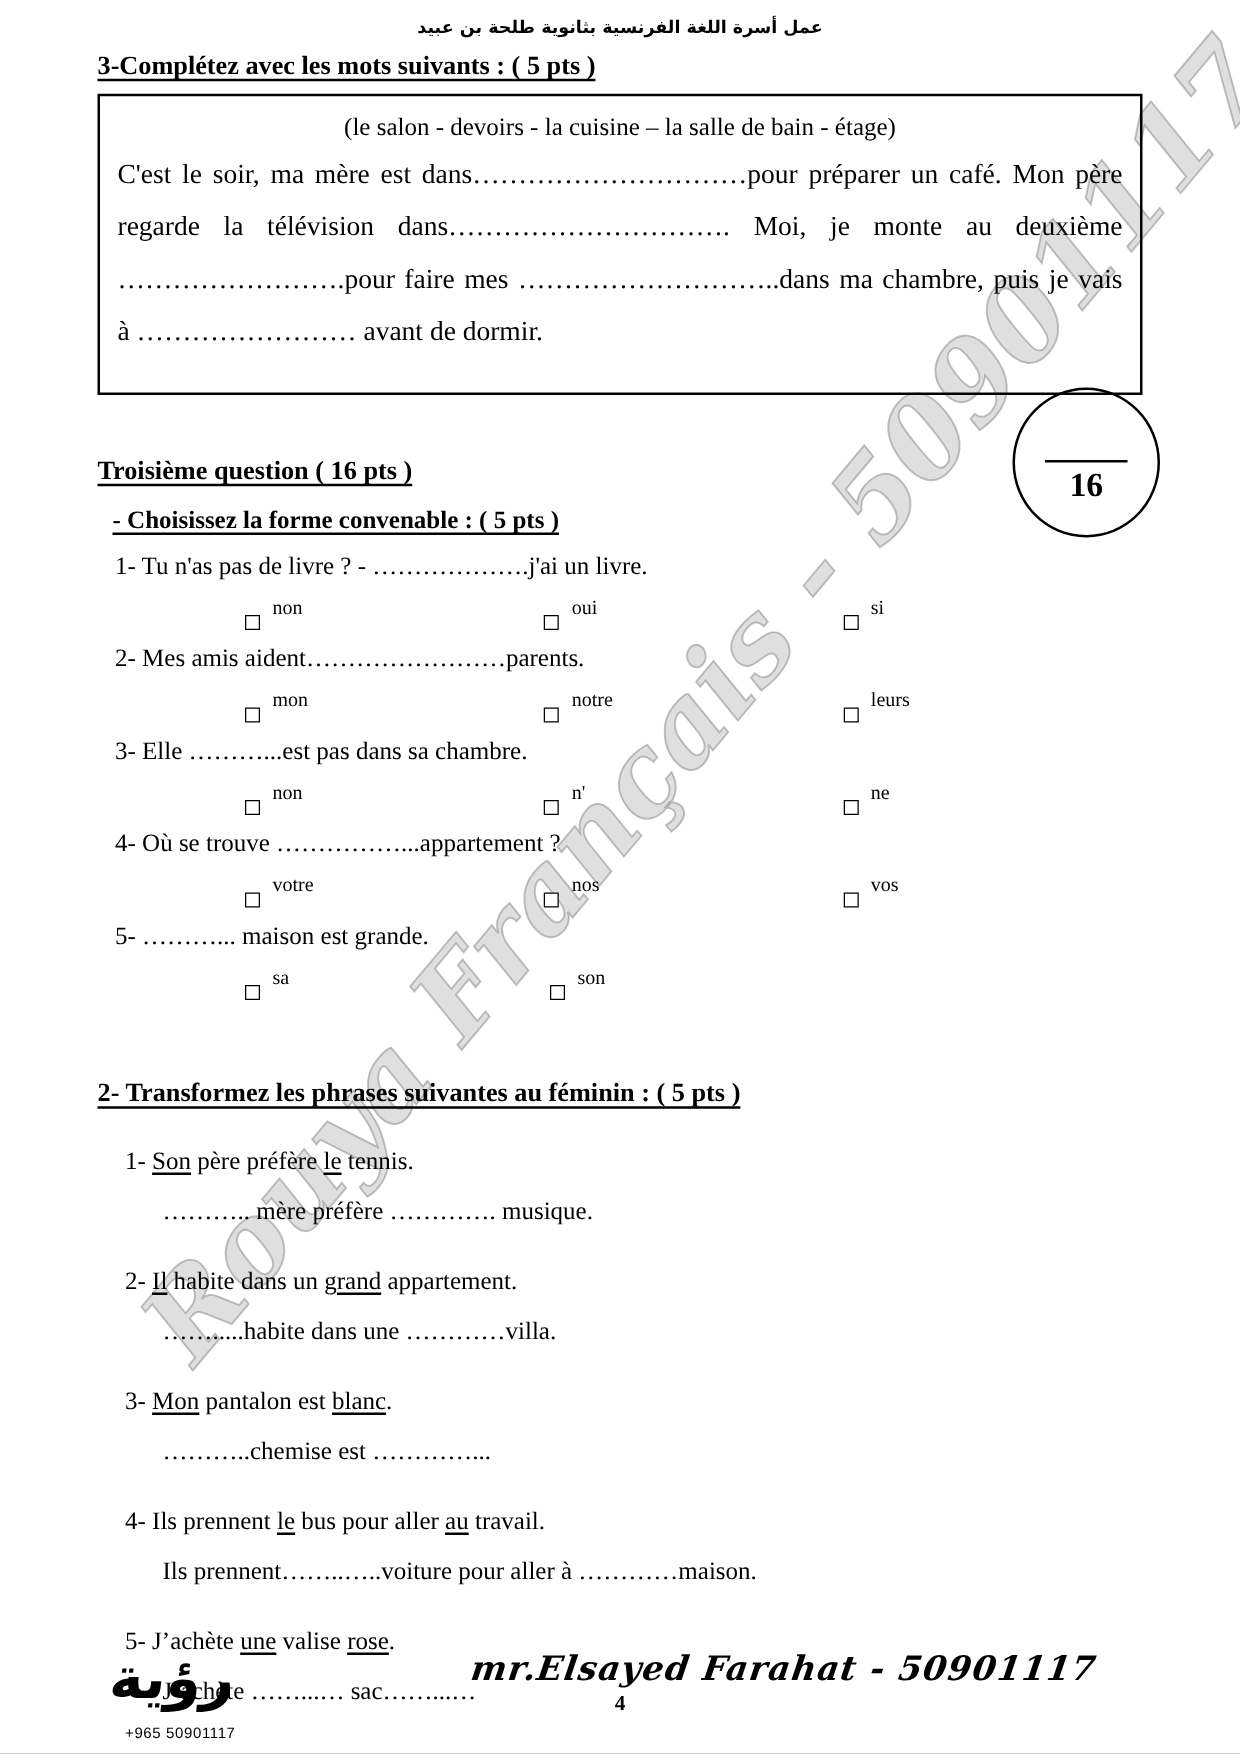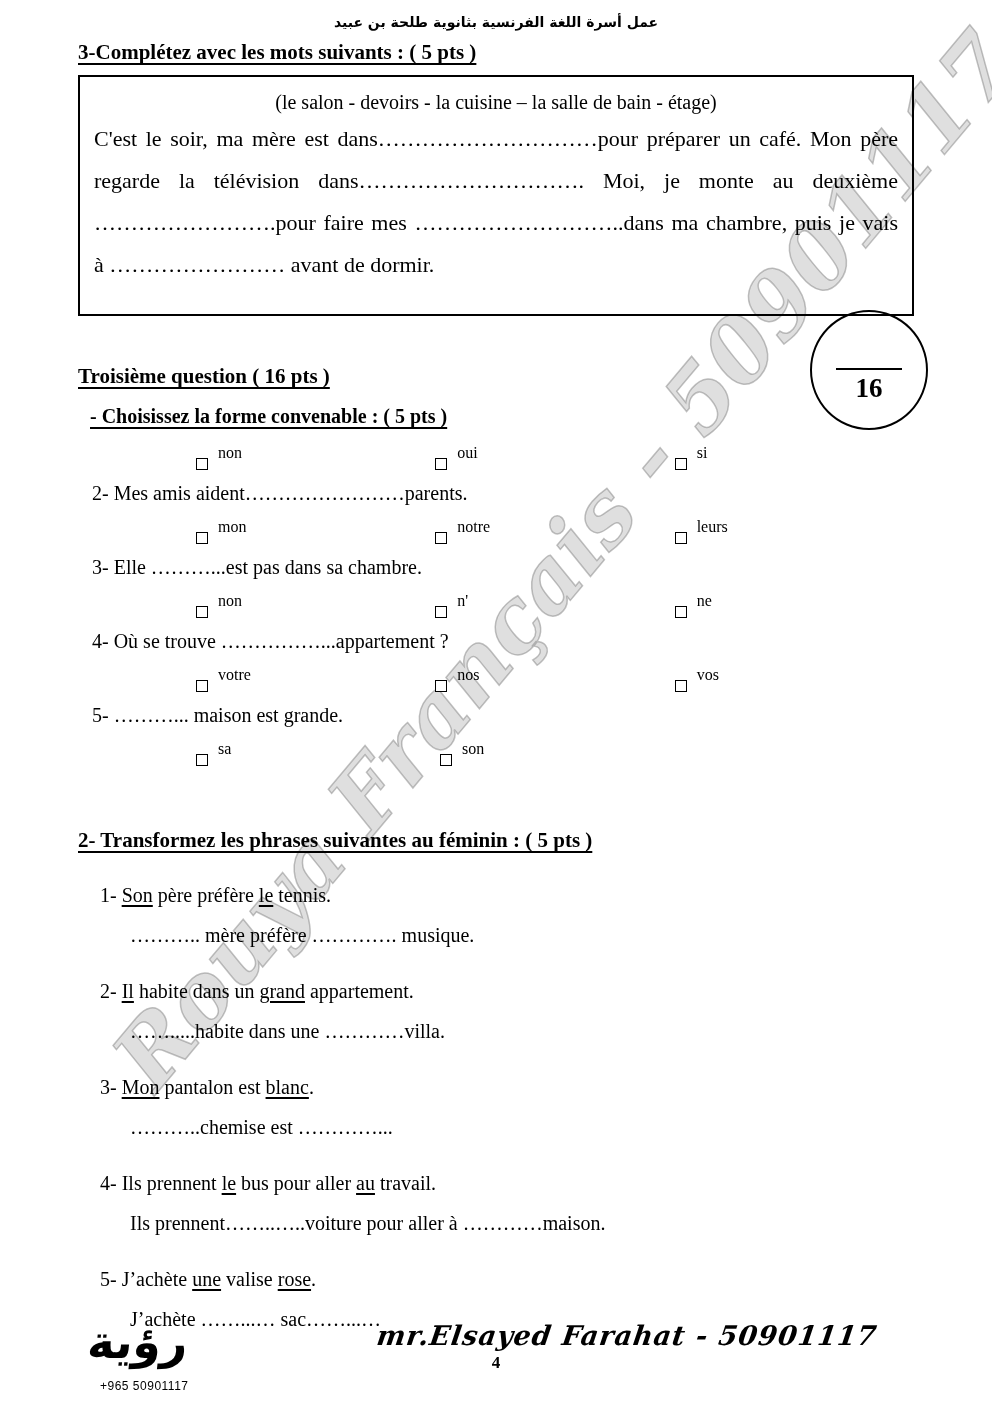--- a/index.html
+++ b/index.html
@@ -152,20 +152,21 @@
       <div class="para-line just">regarde la télévision dans…………………………. Moi, je monte au deuxième</div>
       <div class="para-line just">…………………….pour faire mes ………………………..dans ma chambre, puis je vais</div>
       <div class="para-line">à …………………… avant de dormir.</div>
     </div>
 
     <h2 class="sec-title q3-title">Troisième question ( 16 pts )</h2>
 
     <h3 class="sub-title">- Choisissez la forme convenable : ( 5 pts )</h3>
 
     <div class="mcq">
+      <div class="mcq-prompt">1- Tu n'as pas de livre ?   - ……………….j'ai un livre.</div>
       <div class="mcq-opts">
         <span class="opt">
             <span class="cb"></span>
             <span>non</span>
           </span>
         <span class="opt">
             <span class="cb"></span>
             <span>oui</span>
           </span>
         <span class="opt">

